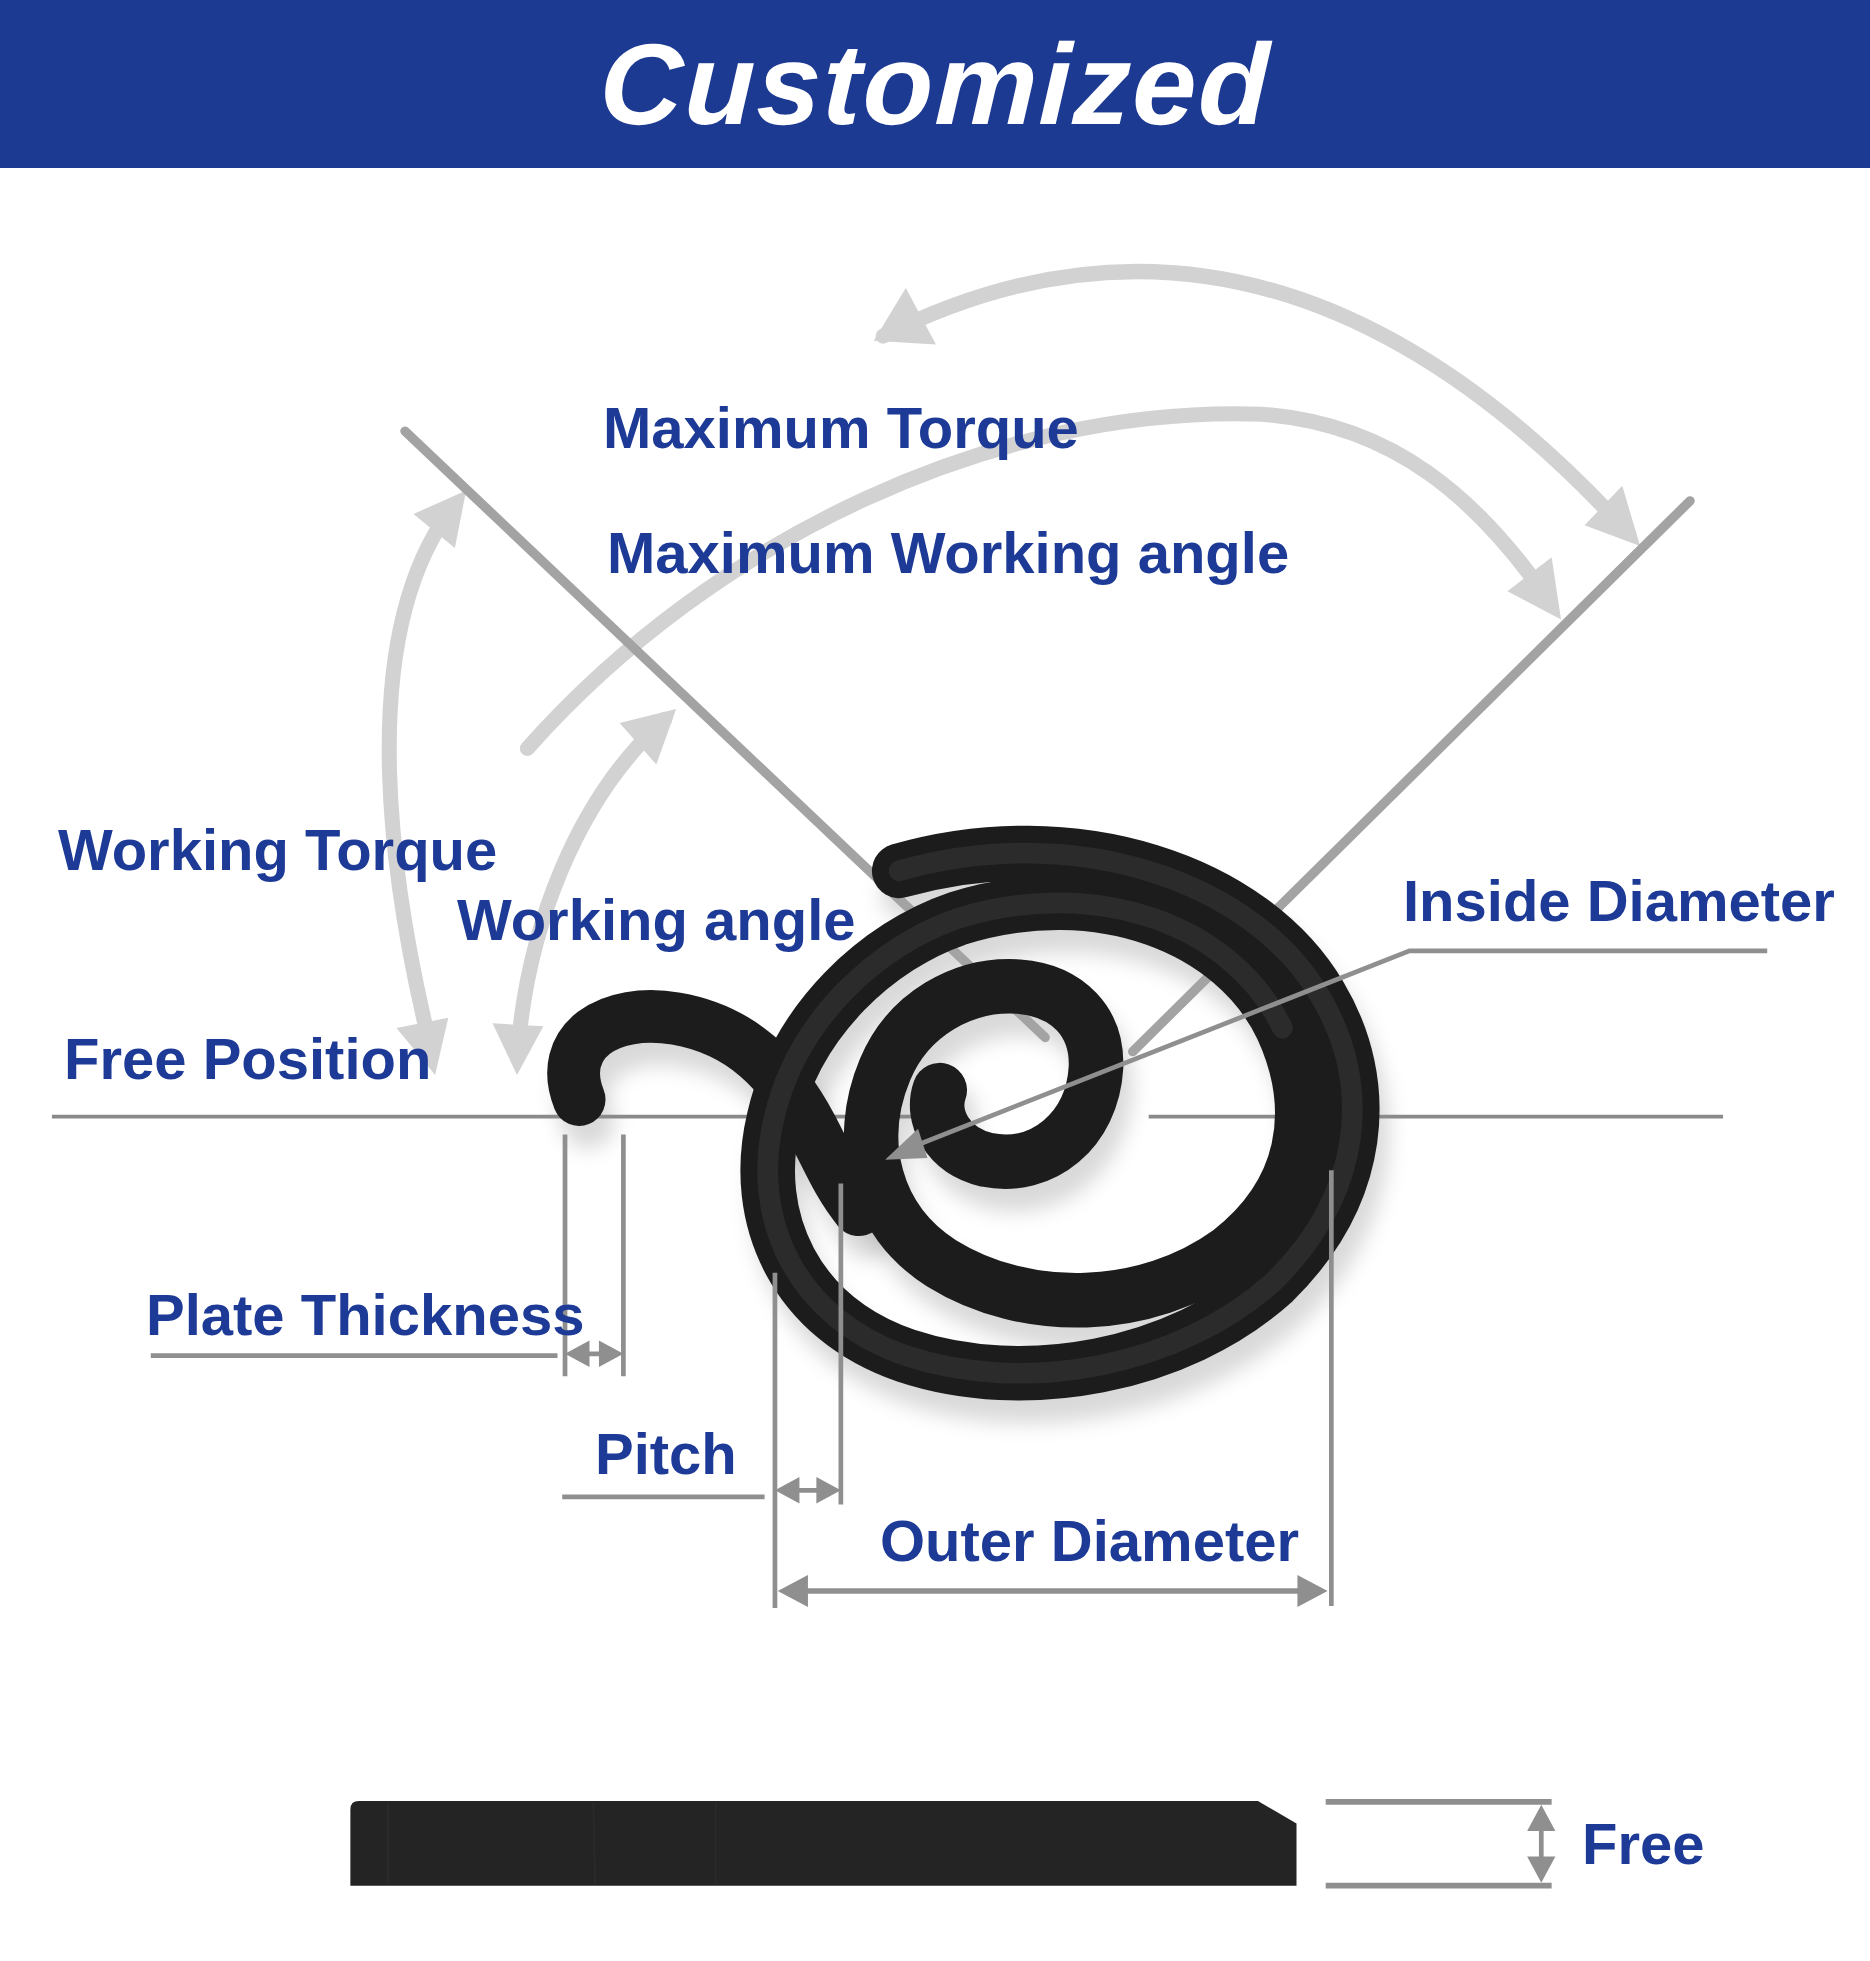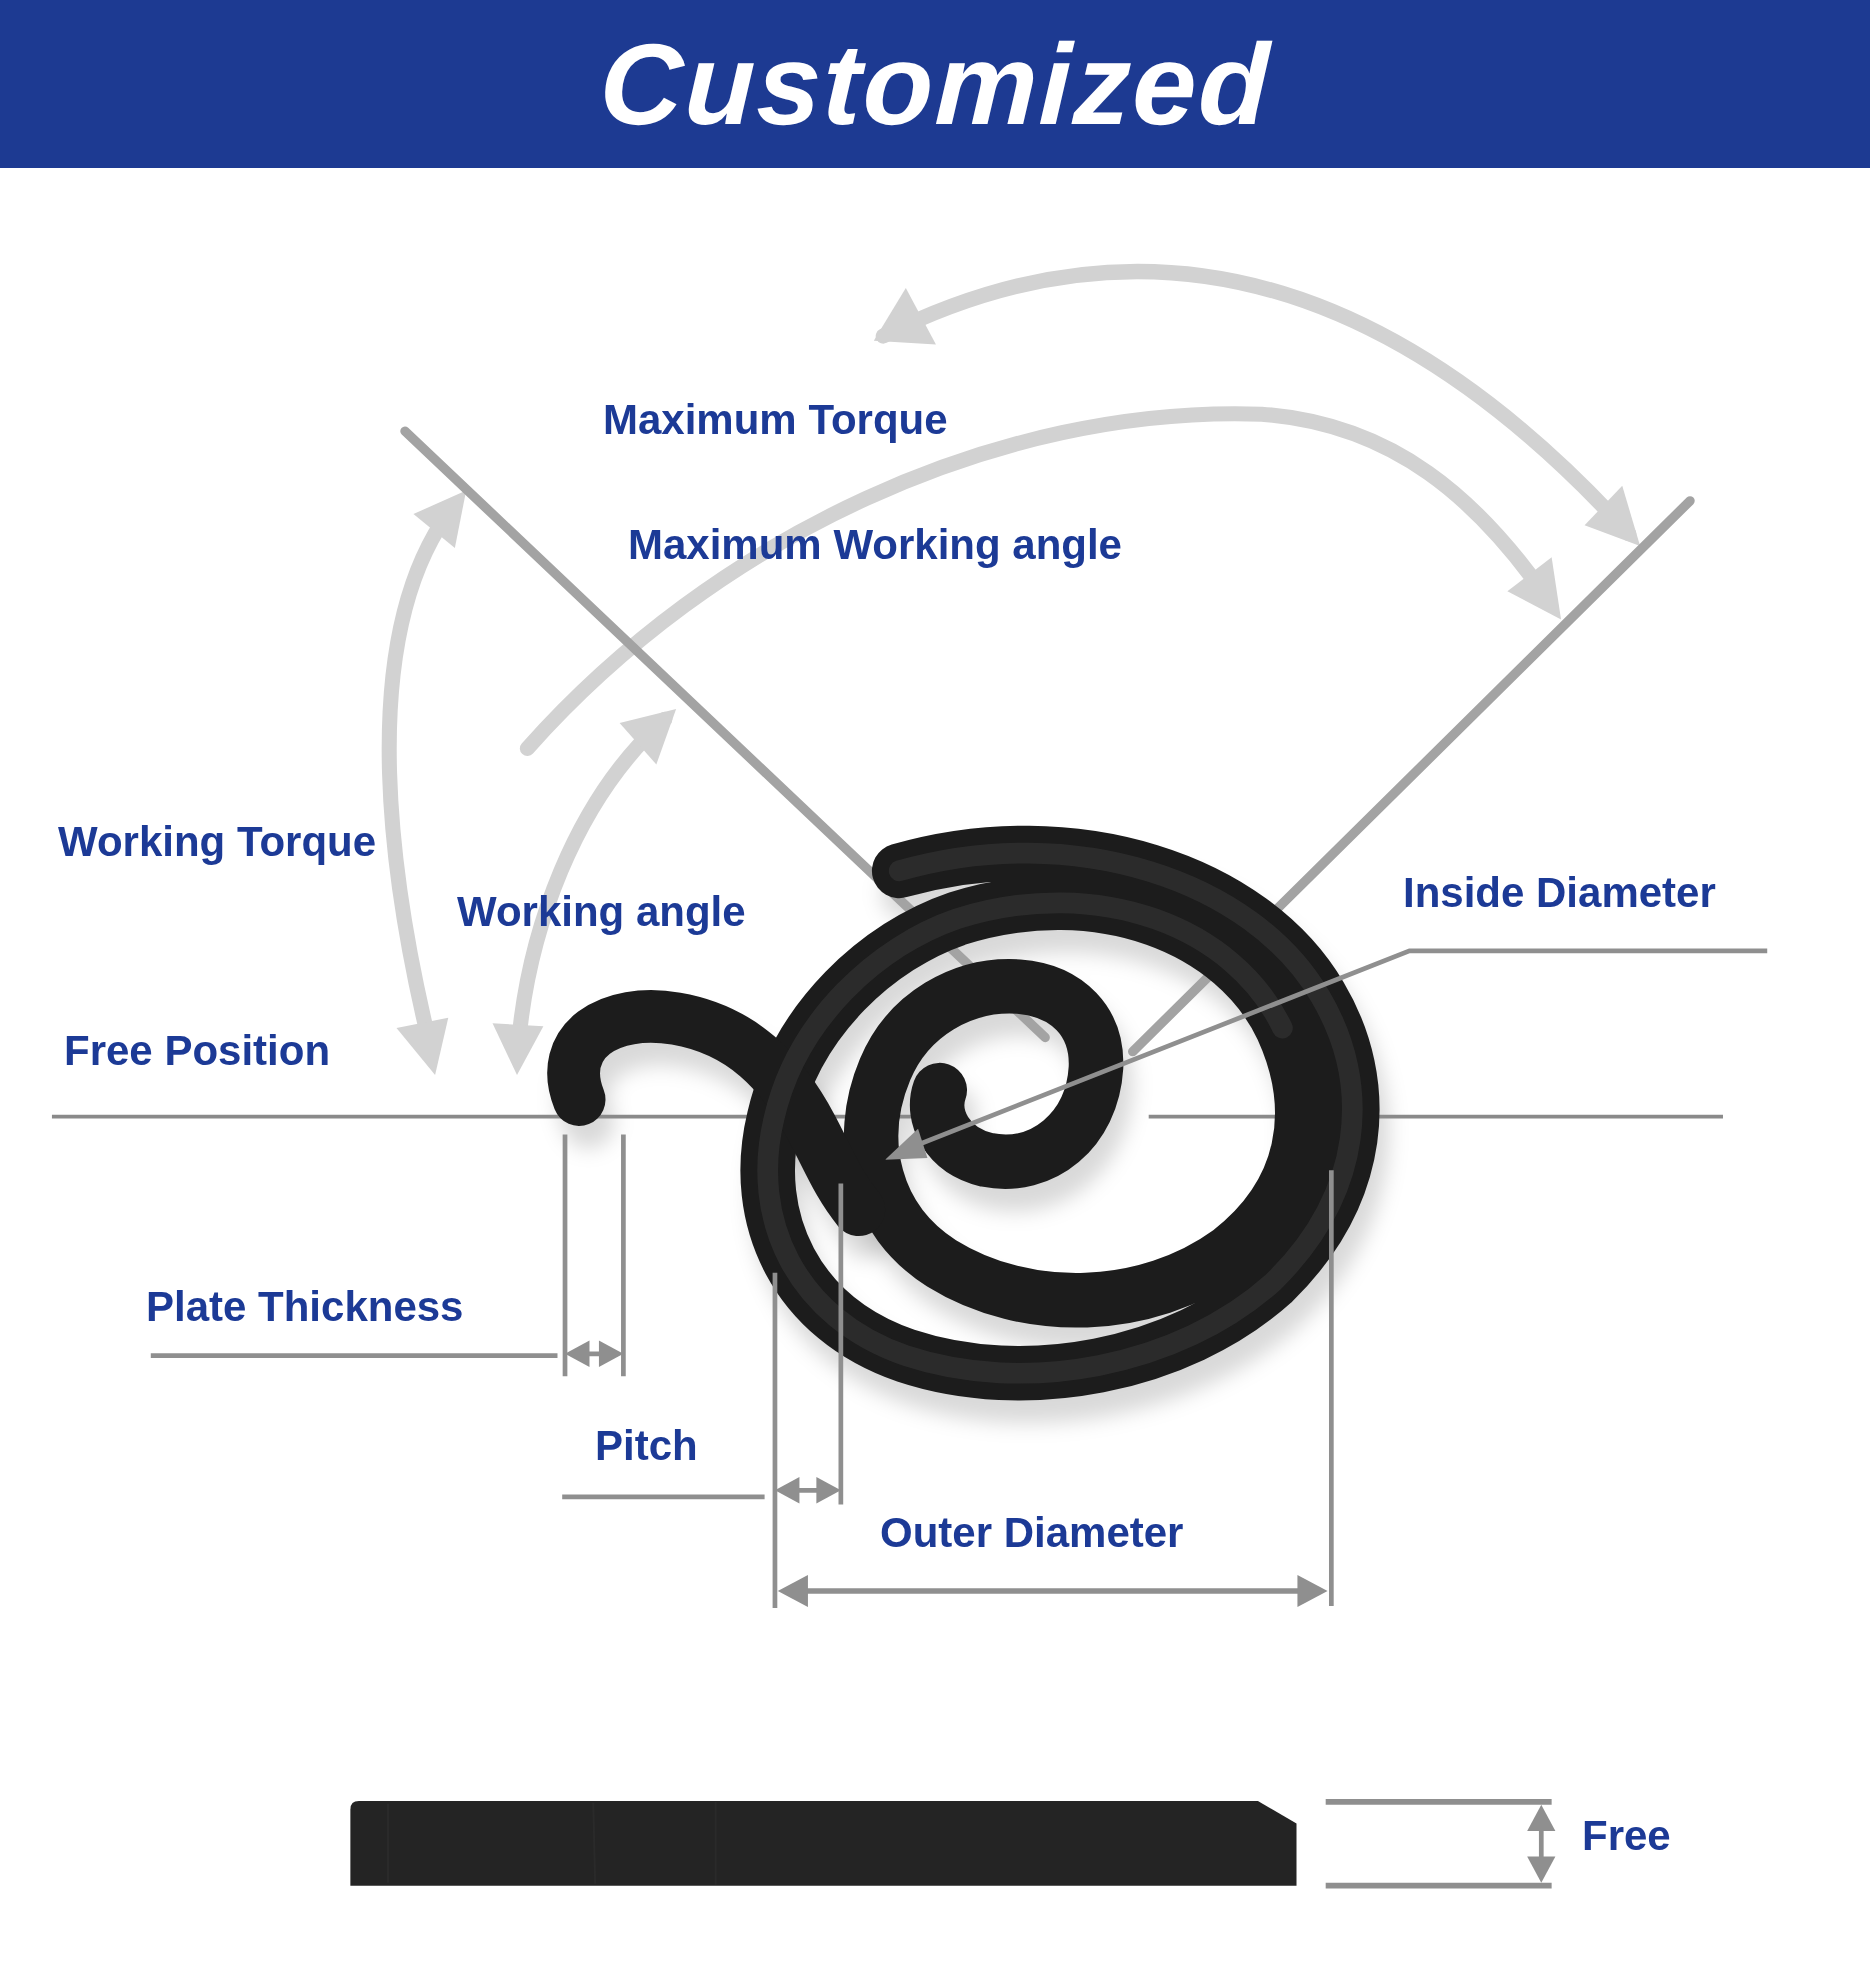--- a/index.html
+++ b/index.html
@@ -3,24 +3,24 @@
 <meta charset="utf-8">
 <style>
   html,body{margin:0;padding:0;background:#ffffff;}
   .page{position:relative;width:1870px;height:1961px;background:#ffffff;overflow:hidden;
         font-family:"Liberation Sans",sans-serif;}
   .banner{position:absolute;left:0;top:0;width:1870px;height:168px;background:var(--banner);
           display:flex;align-items:center;justify-content:center;}
   .title{color:var(--title_text);font-size:115px;font-weight:bold;font-style:italic;
          letter-spacing:1.9px;line-height:1;transform:skewX(-2deg);}
   svg.canvas{position:absolute;left:0;top:0;}
-  .lbl{position:absolute;font-weight:bold;font-size:42px;color:var(--label);
+  .lbl{position:absolute;font-weight:bold;font-size:58px;color:var(--label);
        white-space:nowrap;line-height:1;letter-spacing:0px;}
   .lbl-maximum-torque{left:603px;top:399px;}
-  .lbl-maximum-working-angle{left:628px;top:524px;text-align:center;}
+  .lbl-maximum-working-angle{left:607px;top:524px;text-align:center;}
   .lbl-working-torque{left:58px;top:785px;margin-top:36px;}
   .lbl-working-angle{left:457px;top:891px;}
   .lbl-free-position{left:64px;top:1030px;}
   .lbl-inside-diameter{left:1403px;top:872px;}
   .lbl-plate-thickness{left:146px;top:1286px;}
   .lbl-pitch{left:595px;top:1425px;}
   .lbl-outer-diameter{left:880px;top:1512px;text-align:right;}
   .lbl-width{left:1582px;top:1815px;}
   .arc{fill:none;stroke:var(--arc);stroke-width:16;stroke-linecap:round;}
   .arcHead{fill:var(--arc);stroke:none;}

